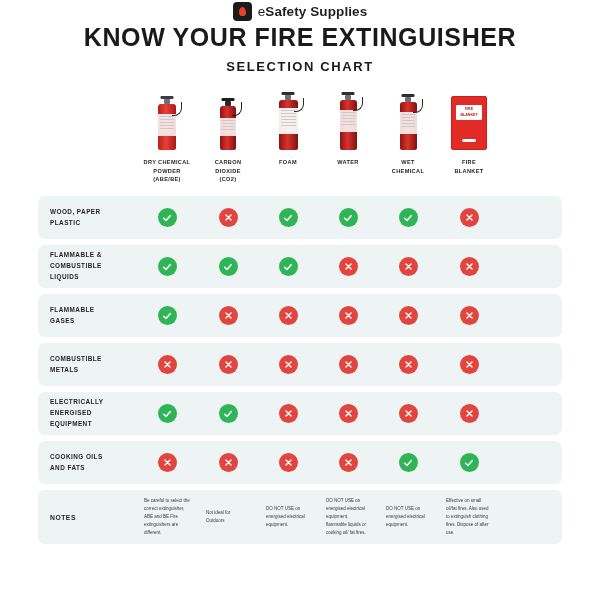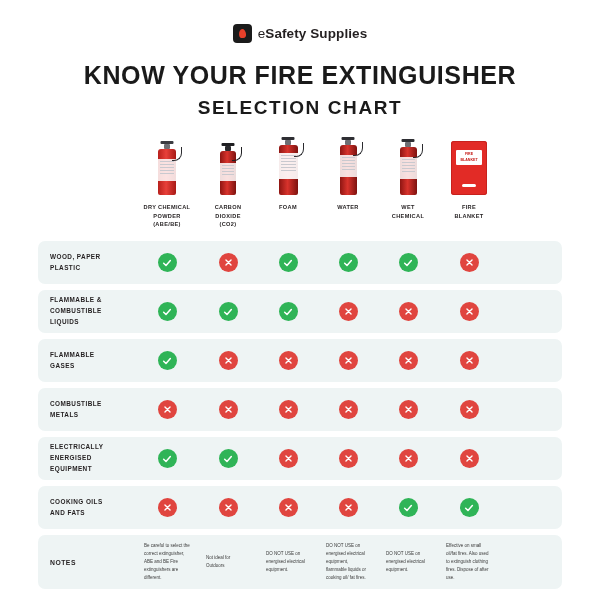--- a/index.html
+++ b/index.html
@@ -16,21 +16,21 @@
     overflow: hidden;
     background: #fff;
   }
 
   
   .brand {
     display: flex;
     align-items: center;
     justify-content: center;
     gap: 6px;
-    padding-top: 24px;
+    padding-top: 2px;
   }
   .brand-mark {
     width: 19px; height: 19px;
     border-radius: 4px;
     background: #1b1b1b;
     display: flex; align-items: center; justify-content: center;
     position: relative;
   }
   .brand-mark .flame {
     width: 7px; height: 9px;
@@ -41,26 +41,26 @@
   .brand-text { font-size: 13.5px; letter-spacing: .1px; }
   .brand-text .e { font-weight: 400; color: #231f20; }
   .brand-text .rest { font-weight: 700; color: #231f20; }
 
   
   .title {
     text-align: center;
     font-size: 25px;
     font-weight: 700;
     letter-spacing: .6px;
-    margin-top: 18px;
+    margin-top: 2px;
     color: #1a1a1a;
   }
   .subtitle {
     text-align: center;
-    font-size: 19px;
+    font-size: 13px;
     font-weight: 700;
     letter-spacing: 1.6px;
     margin-top: 7px;
     color: #1a1a1a;
   }
 
   
   .chart { position: relative; margin-top: 14px; }
   .row-grid {
     display: grid;

